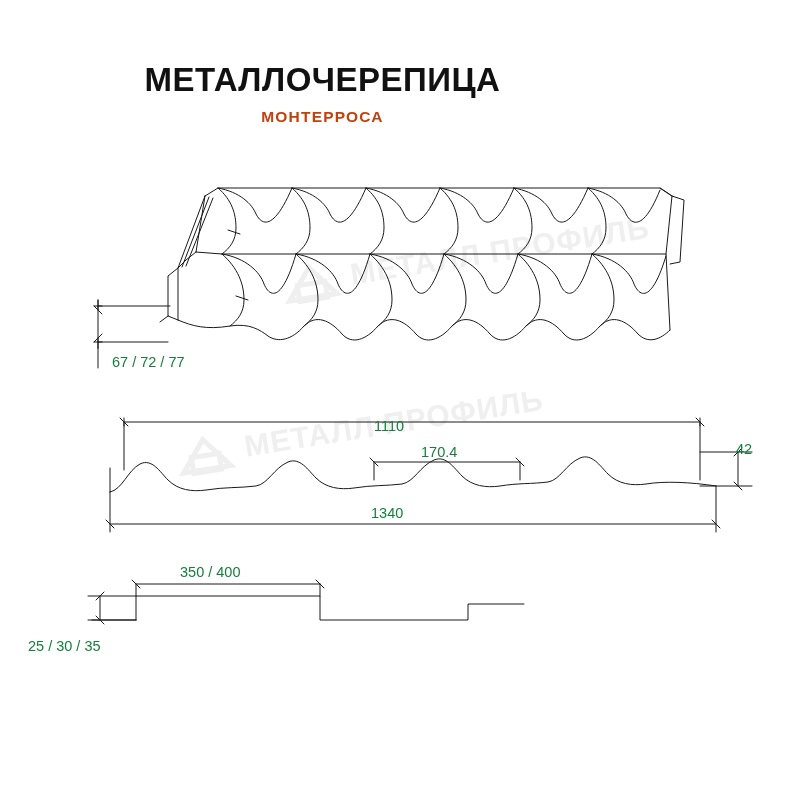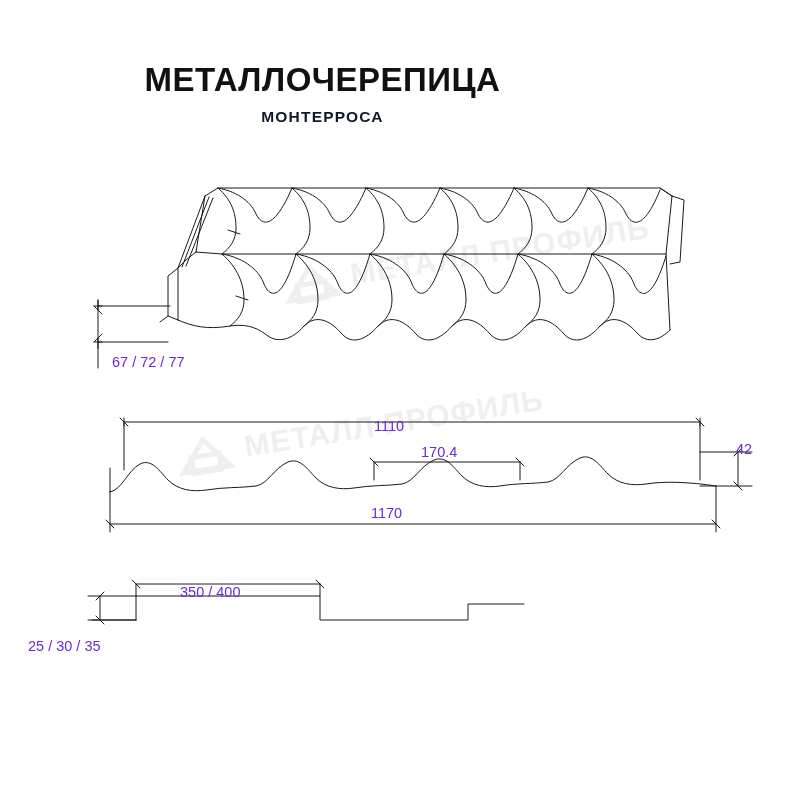--- a/index.html
+++ b/index.html
@@ -34,21 +34,21 @@
     font-weight: bold;
     letter-spacing: 0.5px;
     color: #111111;
     line-height: 1.1;
   }
   .title-sub {
     margin-top: 10px;
     font-size: 15.5px;
     font-weight: bold;
     letter-spacing: 1.2px;
-    color: #0f172a;
+    color: #c2410c;
   }
   .drawing-layer {
     position: absolute;
     top: 0;
     left: 0;
   }
   .wm {
     position: absolute;
     pointer-events: none;
     user-select: none;
@@ -56,29 +56,29 @@
   .wm-text {
     font-size: 30px;
     font-weight: bold;
     color: #efefef;
     letter-spacing: 1px;
     white-space: nowrap;
   }
   .label {
     position: absolute;
     font-size: 14.5px;
-    color: #6d28d9;
+    color: #15803d;
     white-space: nowrap;
   }
   .lbl-height { top: 354px; left: 112px; }
   .lbl-1110 { top: 418px; left: 374px; }
   .lbl-2775 { top: 444px; left: 421px; }
   .lbl-1170 { top: 505px; left: 371px; }
   .lbl-42 { top: 441px; left: 736px; }
-  .lbl-350 { top: 584px; left: 180px; }
+  .lbl-350 { top: 564px; left: 180px; }
   .lbl-25 { top: 638px; left: 28px; }
 </style>
 </head>
 <body>
 
 <div class="sheet">
 
   <div class="wm" style="top:248px; left:282px;">
     <svg width="420" height="56" viewBox="0 0 420 56">
       <g transform="rotate(-9 90 36)">
@@ -222,18 +222,18 @@
         <path d="M96 600 L104 592 M96 616 L104 624"></path>
         <path d="M88 596 L136 596"></path>
         <path d="M88 620 L136 620"></path>
       </g>
     </g>
   </svg>
 
   <div class="label lbl-height">67 / 72 / 77</div>
   <div class="label lbl-1110">1110</div>
   <div class="label lbl-2775">170.4</div>
-  <div class="label lbl-1170">1170</div>
+  <div class="label lbl-1170">1340</div>
   <div class="label lbl-42">42</div>
   <div class="label lbl-350">350 / 400</div>
   <div class="label lbl-25">25 / 30 / 35</div>
 
 </div>
 
 </body></html>

